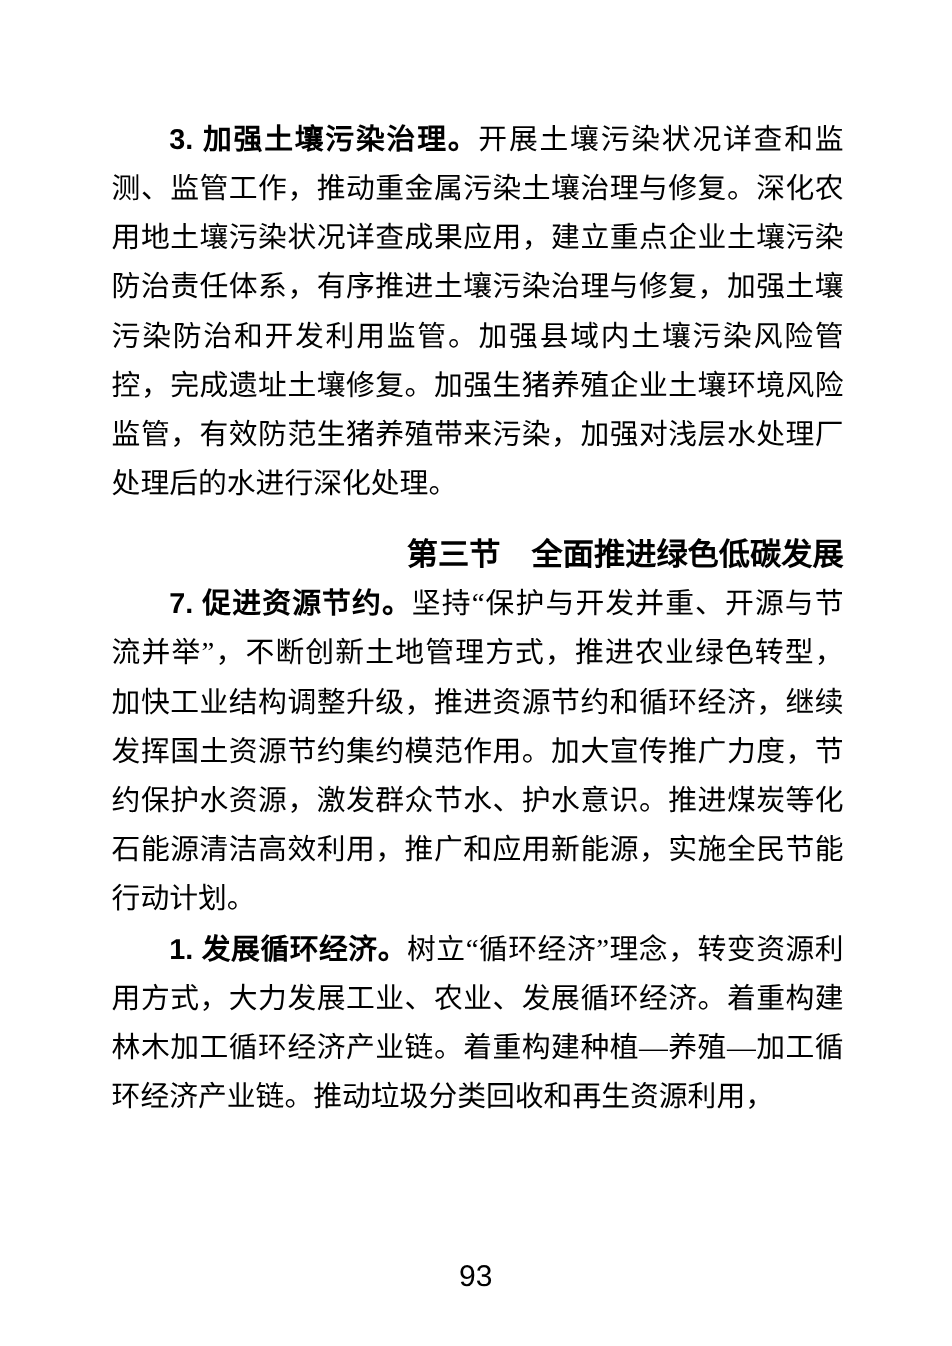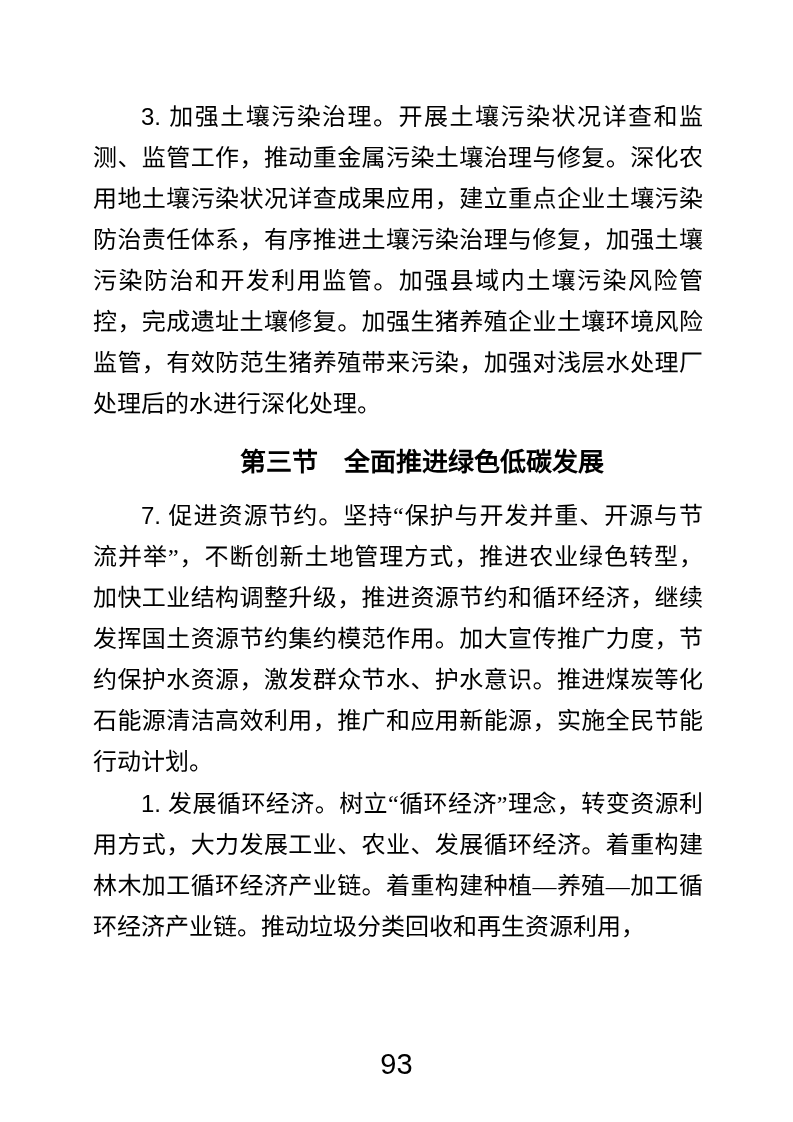--- a/index.html
+++ b/index.html
@@ -22,39 +22,39 @@
     margin: 0;
     font-size: 24px;
     line-height: 41px;
     text-align: justify;
     text-justify: inter-ideograph;
     text-indent: 2em;
     word-break: break-all;
   }
   .para .lead {
     font-family: "Liberation Sans", sans-serif;
-    font-weight: normal;
+    font-weight: bold;
   }
   .section-heading {
-    margin: 17px 0 12px 0;
+    margin: 17px 0 0 0;
     font-size: 26px;
     line-height: 41px;
     font-family: "Liberation Sans", sans-serif;
     font-weight: bold;
     text-indent: 1.85em;
-    text-align: center;
+    text-align: right;
   }
   .page-number {
     position: absolute;
     left: 0;
     right: 0;
     top: 1050px;
     text-align: center;
     font-family: "Liberation Sans", sans-serif;
-    font-size: 29px;
+    font-size: 25px;
     line-height: 28px;
     color: #000000;
   }
 </style>
 </head>
 <body>
 
 <div class="page">
 
   <p class="para"><b class="lead">3. 加强土壤污染治理。</b><span>开展土壤污染状况详查和监测、监管工作，推动重金属污染土壤治理与修复。深化农用地土壤污染状况详查成果应用，建立重点企业土壤污染防治责任体系，有序推进土壤污染治理与修复，加强土壤污染防治和开发利用监管。加强县域内土壤污染风险管控，完成遗址土壤修复。加强生猪养殖企业土壤环境风险监管，有效防范生猪养殖带来污染，加强对浅层水处理厂处理后的水进行深化处理。</span></p>

